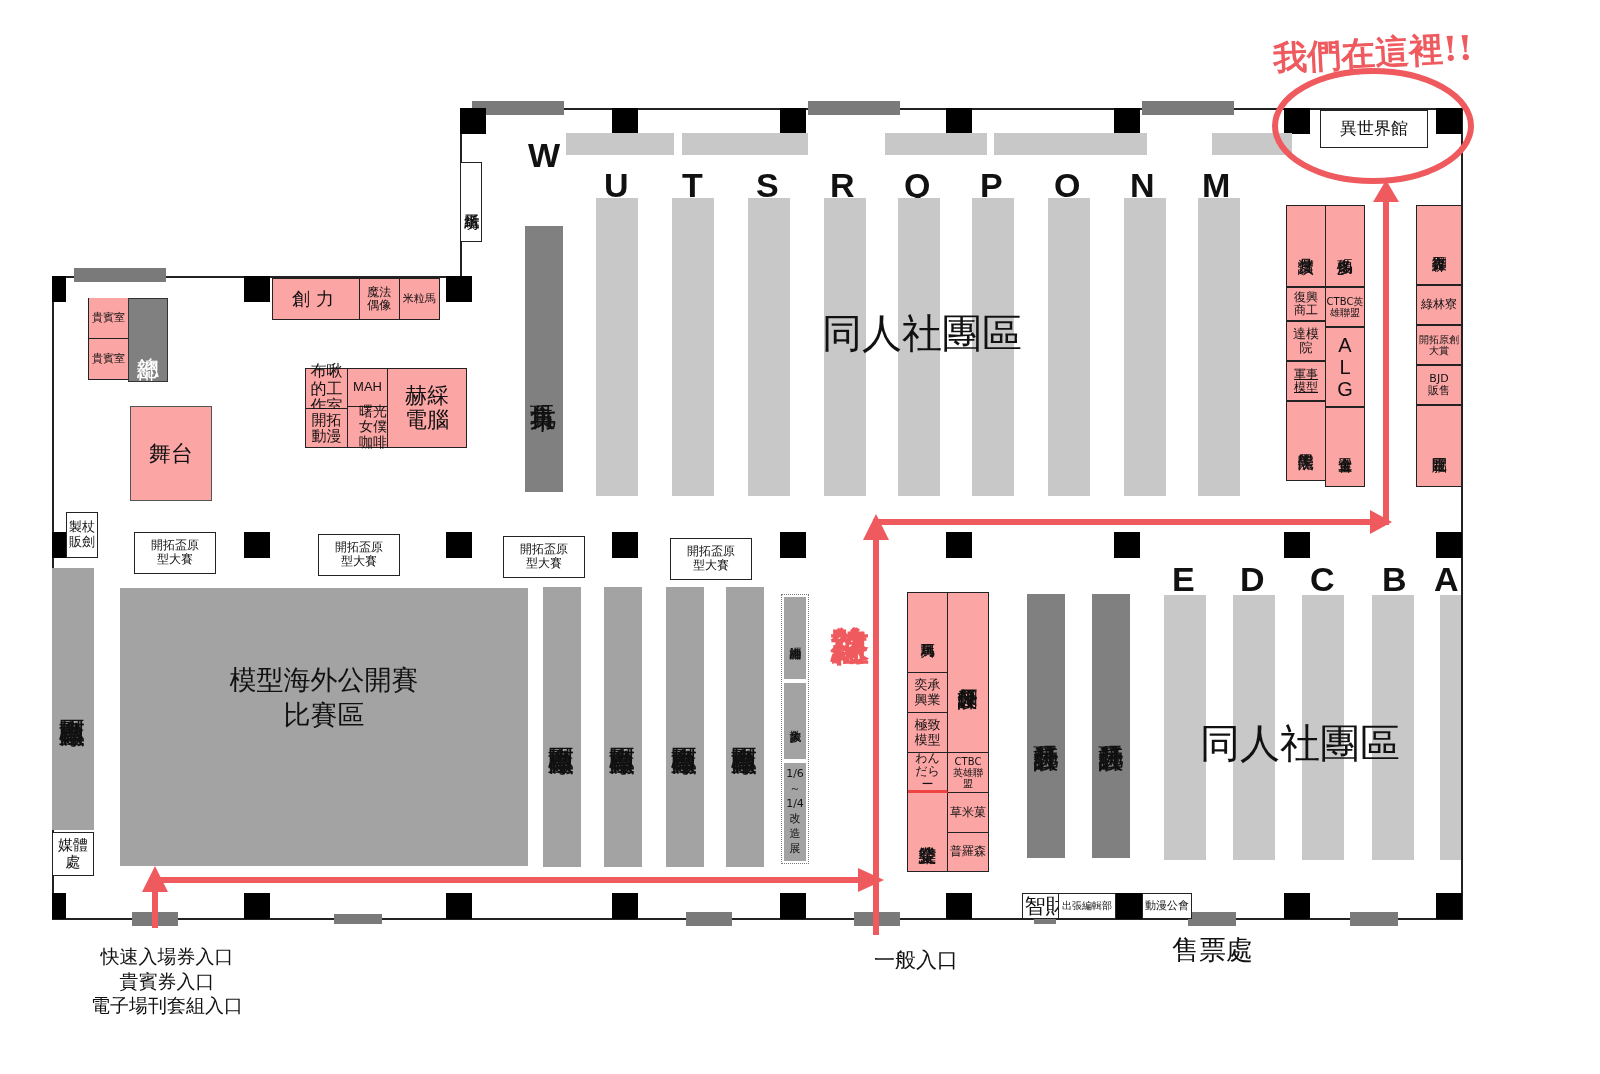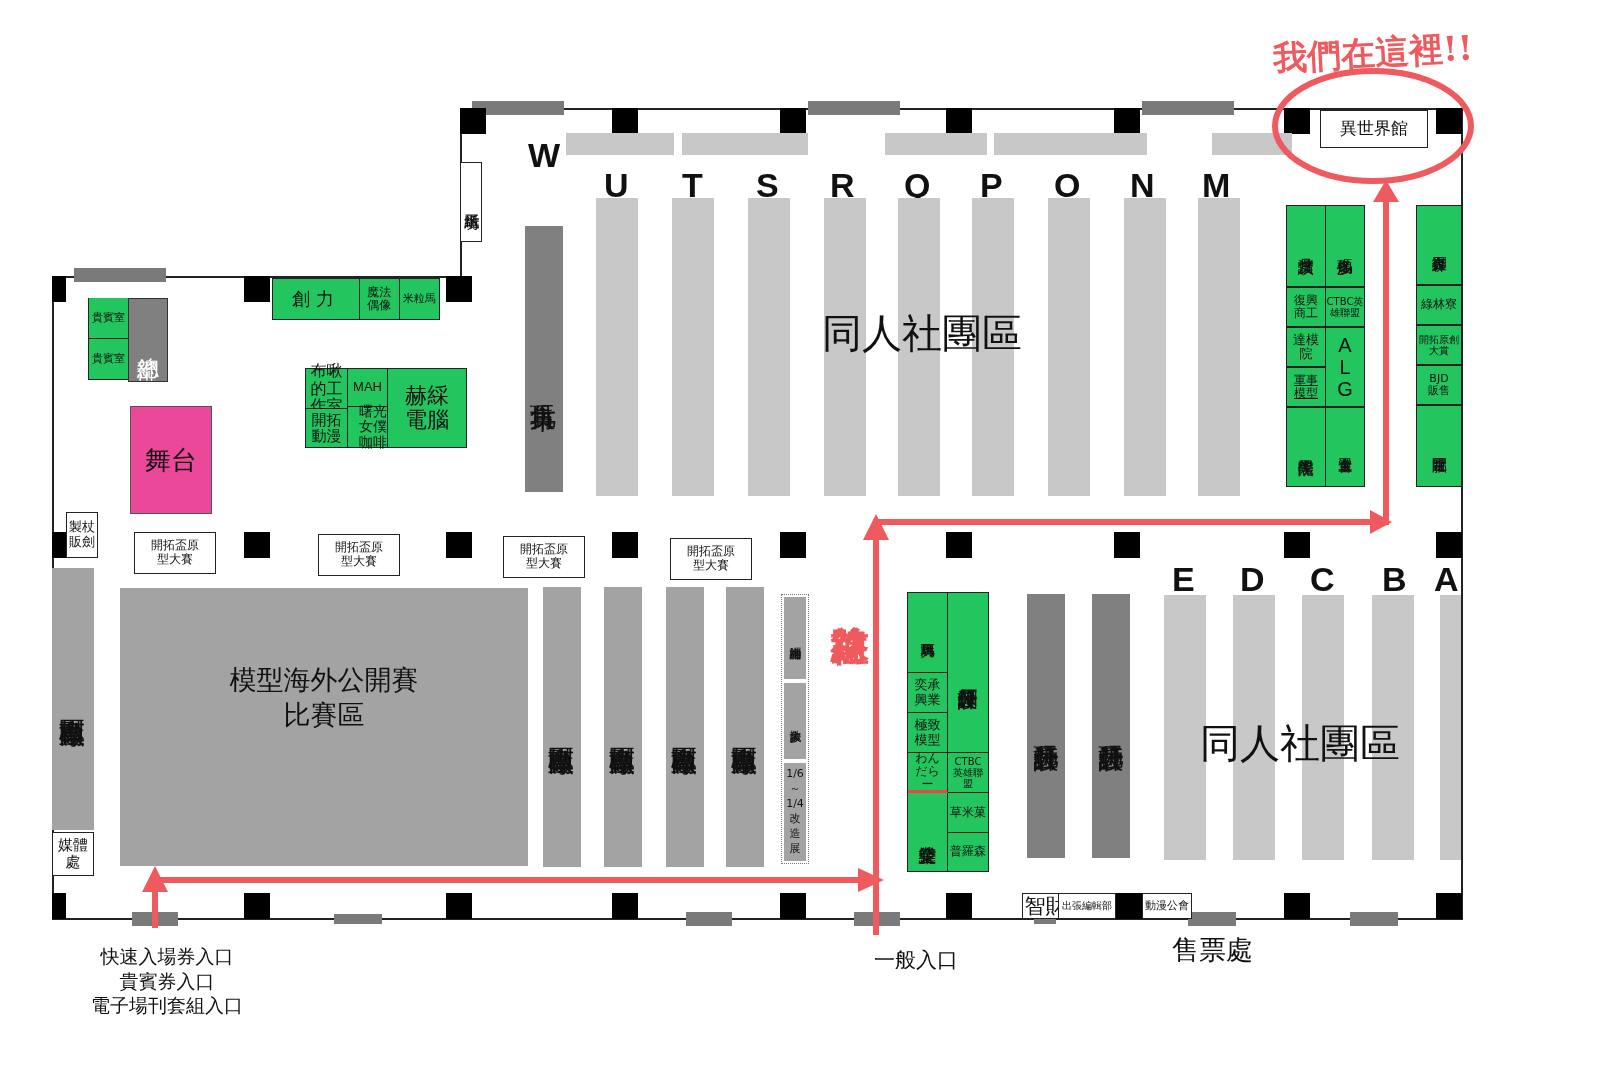--- a/index.html
+++ b/index.html
@@ -8,21 +8,21 @@
   .wall{position:absolute;background:#222;}
   .pillar{position:absolute;background:#000;width:26px;height:26px;}
   .door{position:absolute;background:#7a7a7a;}
   .booth-light{position:absolute;background:#c8c8c8;}
   .booth-mid{position:absolute;background:#a3a3a3;}
   .booth-dark{position:absolute;background:#808080;}
   .box{position:absolute;border:1.5px solid #222;background:#fff;box-sizing:border-box;display:flex;align-items:center;justify-content:center;text-align:center;line-height:1.15;}
   .vt{writing-mode:vertical-rl;text-orientation:upright;letter-spacing:0;}
   .letter{position:absolute;font-family:"Liberation Sans",sans-serif;font-weight:bold;font-size:34px;color:#111;}
   .red{color:#ef5a5f;}
-  .cell{border:1px solid #222;box-sizing:border-box;display:flex;align-items:center;justify-content:center;text-align:center;background:#22c55e;line-height:1.1;}
+  .cell{border:1px solid #222;box-sizing:border-box;display:flex;align-items:center;justify-content:center;text-align:center;background:#fca5a5;line-height:1.1;}
 </style>
 </head>
 <body>
 
 <div class="wall" style="left:460px;top:108px;width:1003px;height:2px;"></div>
 <div class="wall" style="left:52px;top:276px;width:410px;height:2px;"></div>
 <div class="wall" style="left:460px;top:108px;width:2px;height:170px;"></div>
 <div class="wall" style="left:52px;top:276px;width:2px;height:644px;"></div>
 <div class="wall" style="left:1461px;top:108px;width:2px;height:812px;"></div>
 <div class="wall" style="left:52px;top:918px;width:1411px;height:2px;"></div>
@@ -106,21 +106,21 @@
 </div>
 
 <div class="box vt" style="left:460px;top:162px;width:22px;height:80px;font-size:15px;">
   <span>紙雕工坊</span>
 </div>
 
 <div class="abs" style="left:1286px;top:205px;width:40px;height:282px;display:flex;flex-direction:column;">
   <div class="cell vt" style="height:82px;font-size:16px;">
       <span>月讀女僕</span>
     </div>
-  <div class="cell" style="height:40px;font-size:12px;padding:0 4px;">
+  <div class="cell" style="height:34px;font-size:12px;padding:0 4px;">
       <span>復興商工</span>
     </div>
   <div class="cell" style="height:40px;font-size:13px;">
       <span>達模院</span>
     </div>
   <div class="cell" style="height:40px;font-size:12px;padding:0 6px;text-decoration:underline;">
       <span>軍事模型</span>
     </div>
   <div class="cell vt" style="height:80px;font-size:16px;">
       <span>黑熊學院</span>
@@ -162,21 +162,21 @@
   <div class="cell" style="height:41px;border:none;border-bottom:1px solid #222;font-size:11px;">
       <span>貴賓室</span>
     </div>
   <div class="cell" style="height:40px;border:none;font-size:11px;">
       <span>貴賓室</span>
     </div>
 </div>
 <div class="booth-dark vt" style="left:128px;top:298px;width:38px;height:82px;color:#fff;font-size:22px;display:flex;align-items:center;justify-content:center;border:1px solid #333;">
   <span>總部</span>
 </div>
-<div class="abs" style="left:130px;top:406px;width:82px;height:108px;background:#ec4899;border:1px solid #555;display:flex;align-items:center;justify-content:center;font-size:26px;">
+<div class="abs" style="left:130px;top:406px;width:82px;height:95px;background:#fca5a5;border:1px solid #555;display:flex;align-items:center;justify-content:center;font-size:22px;">
   <span>舞台</span>
 </div>
 
 <div class="abs" style="left:272px;top:278px;width:168px;height:42px;display:flex;border:1px solid #222;">
   <div class="cell" style="width:88px;border:none;border-right:1px solid #222;font-size:18px;letter-spacing:6px;">
       <span>創力</span>
     </div>
   <div class="cell" style="width:40px;border:none;border-right:1px solid #222;font-size:12px;padding:0 6px;">
       <span>魔法偶像</span>
     </div>

